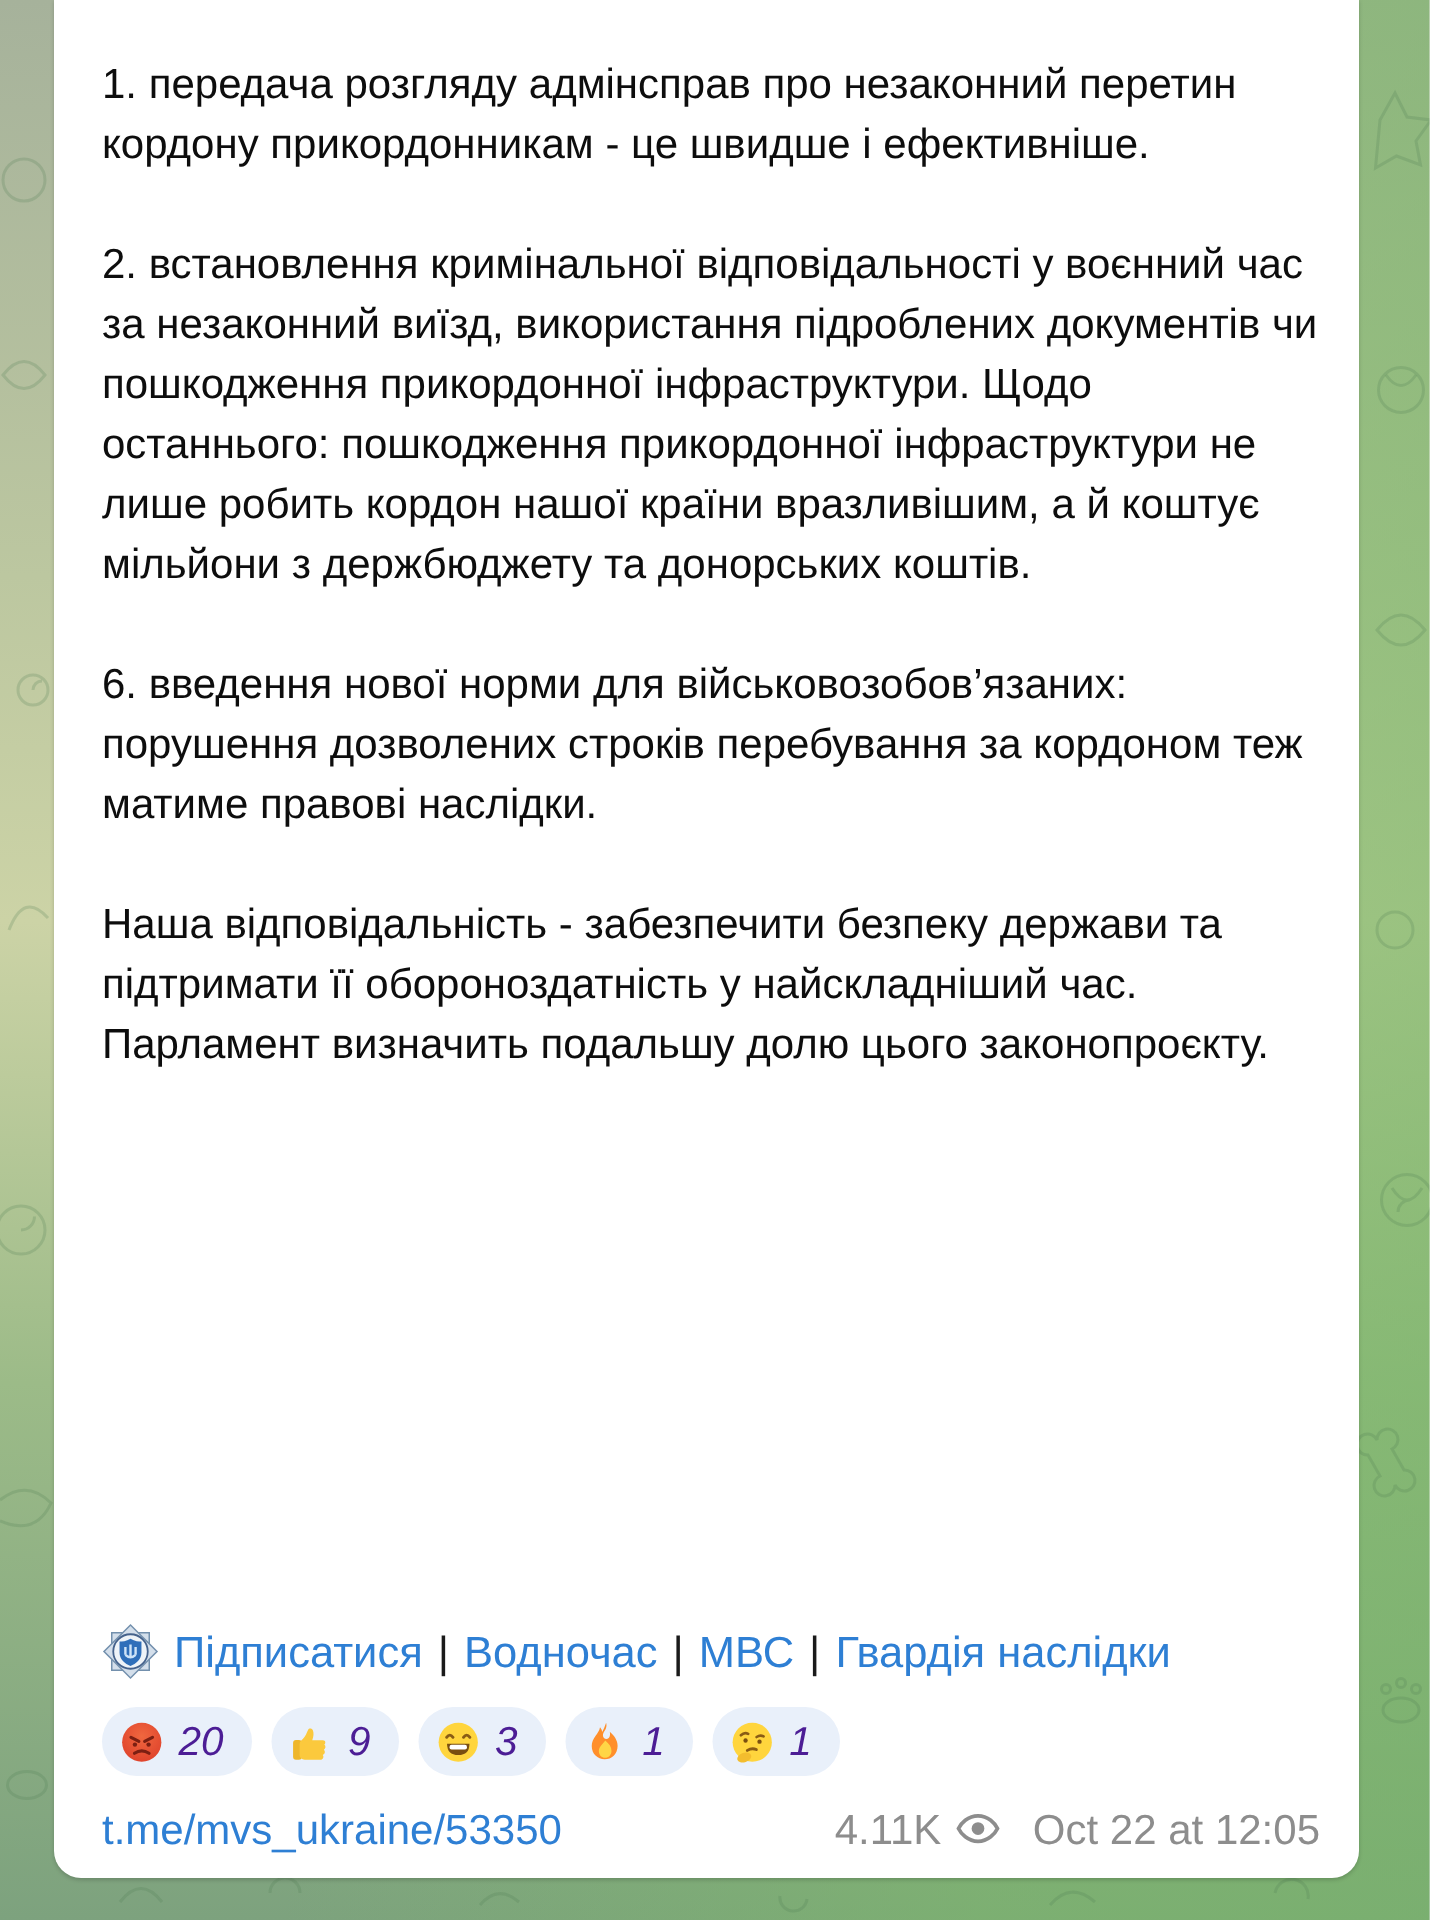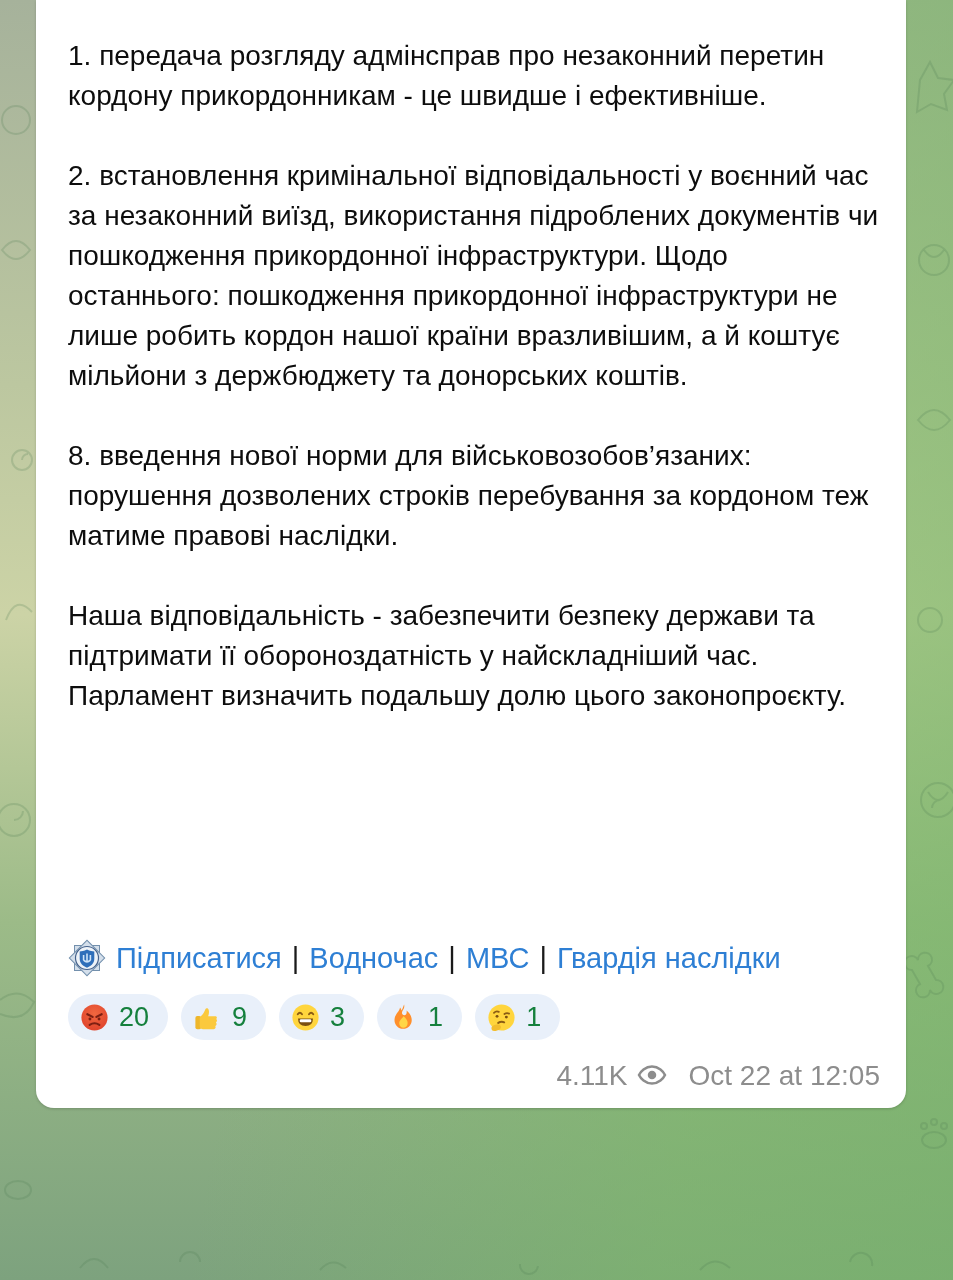--- a/index.html
+++ b/index.html
@@ -16,54 +16,54 @@
   .bg::after {
     content: "";
     position: absolute; inset: 0;
     background: linear-gradient(100deg, rgba(140,190,120,0) 35%, rgba(124,186,104,0.55) 75%, rgba(120,182,104,0.65) 100%);
   }
   .doodles { position: absolute; inset: 0; z-index: 1; }
   
   .bubble {
     position: absolute;
     left: 36px; top: 0;
-    width: 870px; height: 1108px;
+    width: 870px; height: 1252px;
     background: #ffffff;
     border-radius: 0 0 18px 18px;
     box-shadow: 0 1px 3px rgba(0,0,0,0.18);
     z-index: 2;
     display: flex; flex-direction: column;
     padding: 36px 26px 16px 32px;
     overflow: hidden;
   }
   .msg-text { color: #0d0d0d; font-size: 28px; line-height: 40px; letter-spacing: 0; }
   .msg-text p { margin: 0 0 40px 0; }
   .msg-text p:last-child { margin-bottom: 0; }
   .pre { white-space: pre-line; }
   .excl-icon { display: inline-block; vertical-align: -3px; margin-right: 12px; }
   
   .bottom-block { margin-top: auto; }
   .links-row {
-    display: flex; align-items: center;
+    display: flex; 
     font-size: 29px; line-height: 40px;
     margin-bottom: 16px;
     white-space: nowrap;
   }
   .links-row a { color: #2e7fd4; text-decoration: none; cursor: pointer; }
   .links-row .sep { color: #1a1a1a; padding: 0 10px; }
   .badge-icon { display: inline-flex; margin-right: 10px; vertical-align: middle; }
   
   .reactions { display: flex; gap: 13px; margin-bottom: 20px; }
   .pill {
     display: inline-flex; align-items: center; gap: 9px;
     height: 46px; padding: 0 19px 0 11px;
     background: #e9f0fa; border: none; border-radius: 23px;
     cursor: pointer;
   }
-  .pill .rcount { color: #15803d; font-size: 27px; font-weight: 500; }
+  .pill .rcount { color: #4c1d95; font-size: 27px; font-weight: 500; font-style: italic; }
   .remoji { display: inline-flex; }
   
   .meta-row { display: flex; align-items: center; font-size: 28px; }
   .permalink { color: #2e7fd4; text-decoration: none; cursor: pointer; }
   .meta-right { margin-left: auto; display: flex; align-items: flex-start; color: #8d8d8d; }
   .views-num { margin-right: 9px; }
   .eye-icon { display: inline-flex; margin-right: 22px; }
 </style>
 </head>
 <body>
@@ -91,21 +91,21 @@
     <circle cx="924" cy="1126" r="3"></circle>
     <circle cx="934" cy="1122" r="3"></circle>
     <circle cx="944" cy="1126" r="3"></circle>
   <path d="M80 1268 q14 -18 28 0 M180 1262 a10 10 0 1 1 20 0 M320 1270 q12 -14 26 -2 M520 1264 a9 9 0 1 0 18 2 M700 1270 q14 -16 30 -2 M850 1262 a11 11 0 1 1 22 4"></path>
 </svg>
 
 <div class="bubble">
   <div class="msg-text">
     <p>1. передача розгляду адмінсправ про незаконний перетин кордону прикордонникам - це швидше і ефективніше.</p>
     <p>2. встановлення кримінальної відповідальності у воєнний час за незаконний виїзд, використання підроблених документів чи пошкодження прикордонної інфраструктури. Щодо останнього: пошкодження прикордонної інфраструктури не лише робить кордон нашої країни вразливішим, а й коштує мільйони з держбюджету та донорських коштів.</p>
-    <p>8. введення нової норми для військовозобов’язаних: порушення дозволених строків перебування за кордоном теж матиме правові наслідки.</p>
+    <p>6. введення нової норми для військовозобов’язаних: порушення дозволених строків перебування за кордоном теж матиме правові наслідки.</p>
     <p class="pre">Наша відповідальність - забезпечити безпеку держави та підтримати її обороноздатність у найскладніший час.
 Парламент визначить подальшу долю цього законопроєкту.</p>
   </div>
 
   <div class="bottom-block">
 
     <div class="links-row">
       <span class="badge-icon">
         <svg width="38" height="38" viewBox="0 0 38 38">
           <rect x="6.5" y="6.5" width="25" height="25" fill="#d4dfeb" stroke="#7390ad" stroke-width="1"></rect>
@@ -181,20 +181,21 @@
               <circle cx="21" cy="15.6" r="1.5" fill="#7a4f10"></circle>
             <path d="M12.6 21.6 q3.2 -2 6.2 -.6" stroke="#8a5c14" stroke-width="2" stroke-linecap="round" fill="none"></path>
             <ellipse cx="10.5" cy="26.5" rx="5" ry="3.2" fill="#f3bd2e" transform="rotate(-18 10.5 26.5)"></ellipse>
           </svg>
         </span>
         <span class="rcount">1</span>
       </button>
     </div>
 
     <div class="meta-row">
+      <a class="permalink">t.me/mvs_ukraine/53350</a>
       <div class="meta-right">
         <span class="views-num">4.11K</span>
         <span class="eye-icon">
           <svg width="30" height="30" viewBox="0 0 24 24">
             <path d="M12 5.2 C6.6 5.2 2.8 9.4 1.6 12 2.8 14.6 6.6 18.8 12 18.8 s9.2 -4.2 10.4 -6.8 C21.2 9.4 17.4 5.2 12 5.2 Z" fill="none" stroke="#8d8d8d" stroke-width="2"></path>
             <circle cx="12" cy="12" r="3.4" fill="#8d8d8d"></circle>
           </svg>
         </span>
         <span class="time">Oct 22 at 12:05</span>
       </div>

